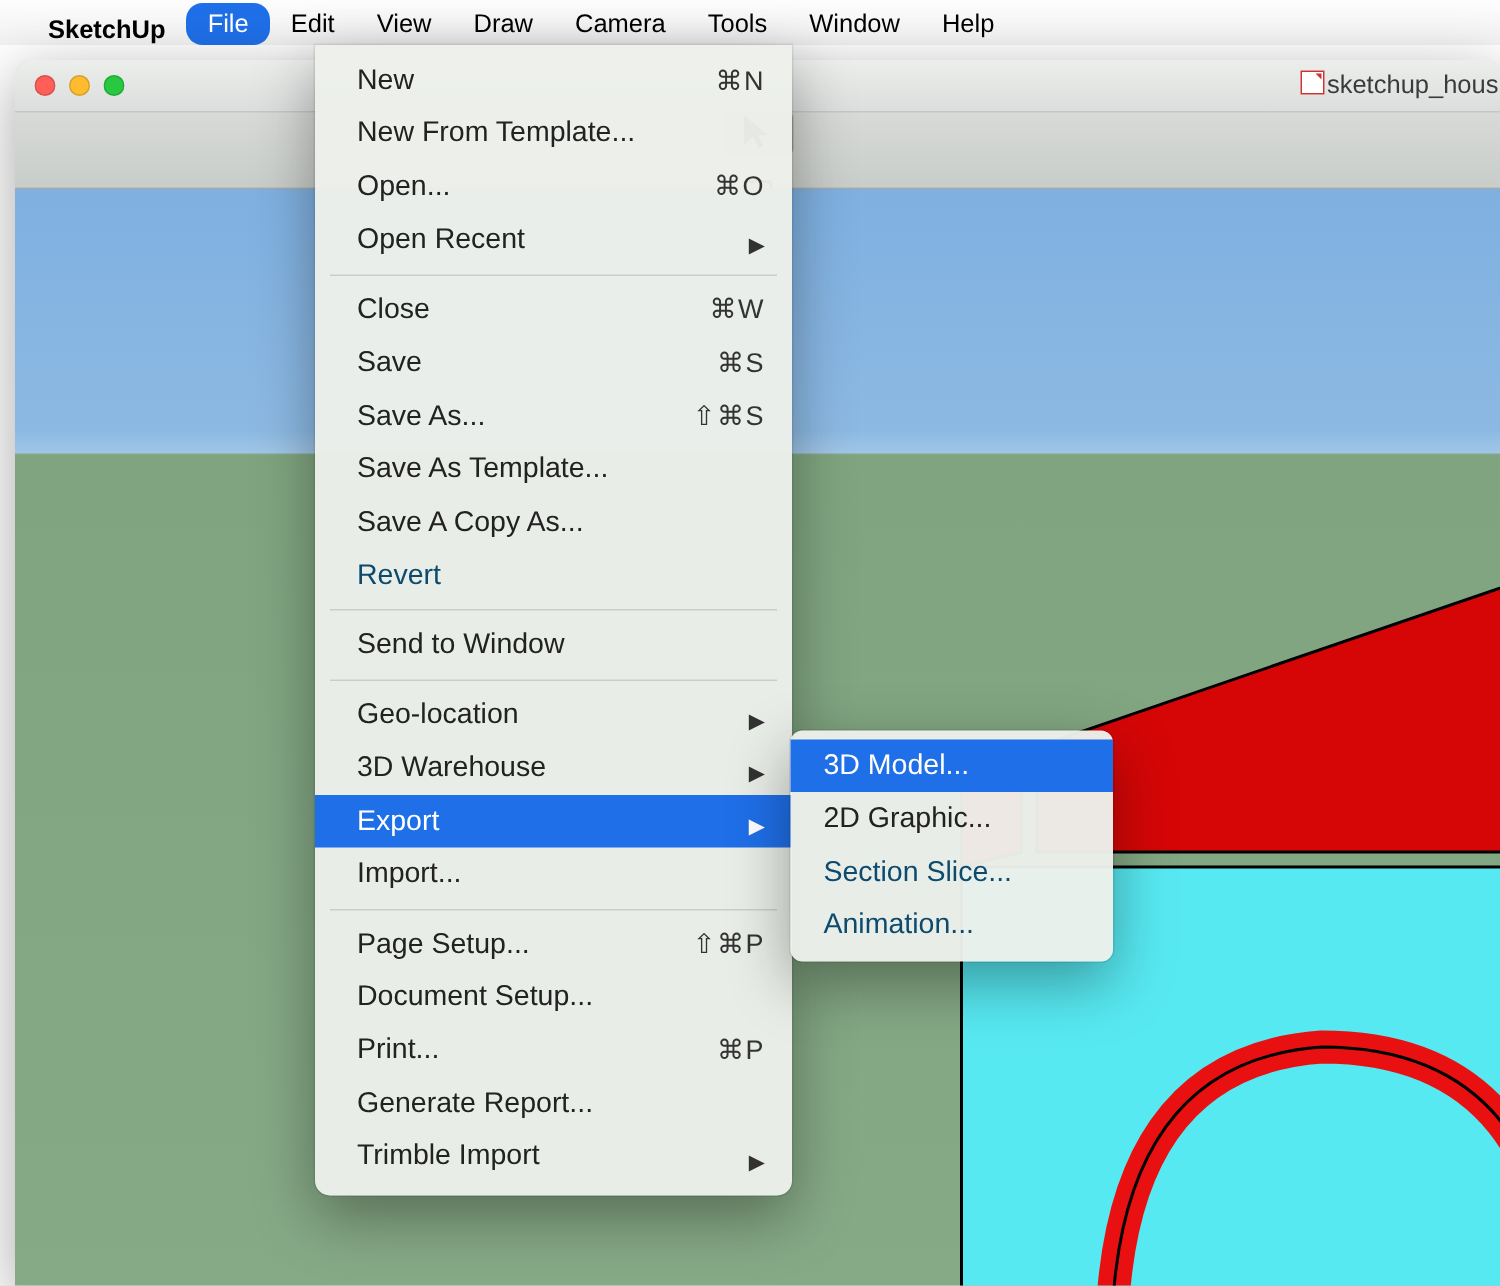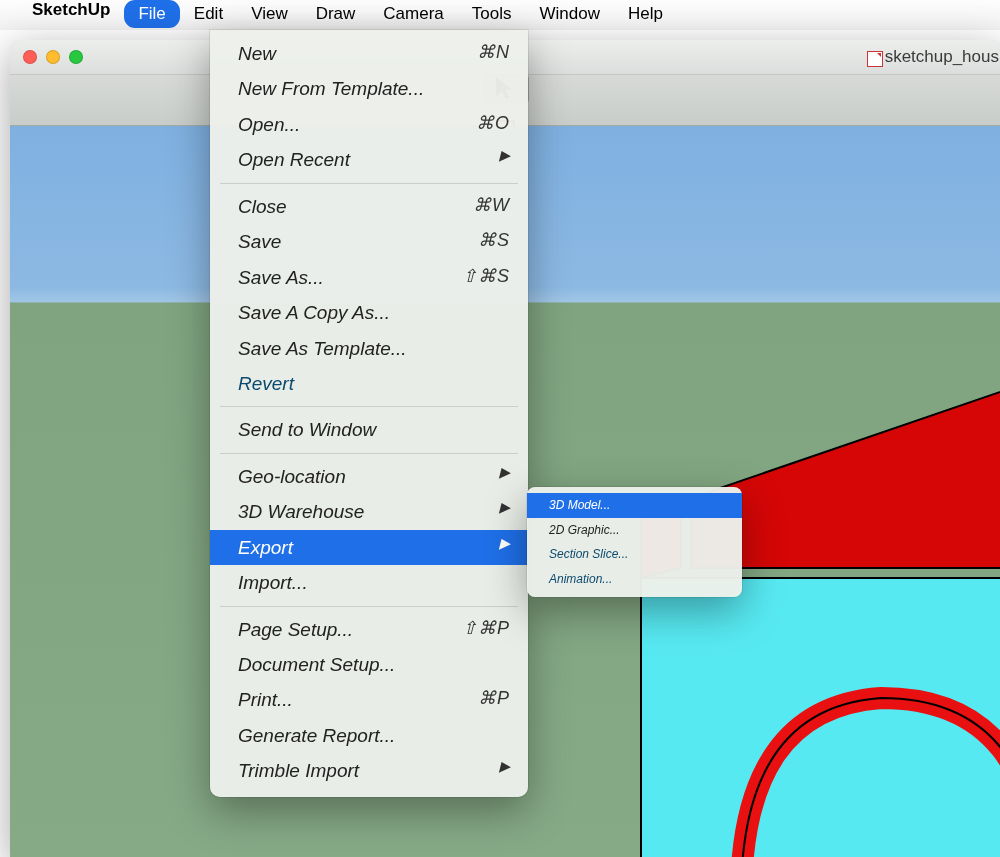--- a/index.html
+++ b/index.html
@@ -1,50 +1,50 @@
 <!DOCTYPE html>
 <html><head>
 <meta charset="utf-8">
 <style>
   * { box-sizing: border-box; margin: 0; padding: 0; font-family: -apple-system, "Helvetica Neue", Arial, sans-serif; }
   body { width: 1000px; height: 857px; overflow: hidden; background: #fff; position: relative; }
   
-  .menubar { height: 30px; background: linear-gradient(#fdfdfd,#f2f2f2); display: flex; align-items: flex-start; padding: 0 14px; font-size: 17px; gap: 0; }
+  .menubar { height: 30px; background: linear-gradient(#fdfdfd,#f2f2f2); display: flex; align-items: flex-end; padding: 0 14px; font-size: 17px; gap: 0; }
   .apple { font-size: 19px; margin-right: 18px; }
   .app-name { font-weight: 700; margin-right: 14px; }
   .menu-item { padding: 4px 14px; cursor: default; border-radius: 11px; }
   .menu-item.open { background: #1f6fe8; color: #fff; }
   
   .window { position: absolute; left: 10px; top: 40px; right: -1px; bottom: -1px; background: #dcdfde; border-radius: 10px 10px 0 0; box-shadow: 0 10px 40px rgba(0,0,0,.35); overflow: hidden; }
   .titlebar { height: 34px; display: flex; align-items: center; position: relative; background: linear-gradient(#eceeec,#dcdedd); }
   .traffic { display: flex; gap: 9px; margin-left: 13px; }
   .light { width: 14px; height: 14px; border-radius: 50%; border: 1px solid rgba(0,0,0,.15); }
   .red { background: #ff5f57; }
   .yellow { background: #febc2e; }
   .green { background: #28c840; }
-  .doc-title { position: absolute; left: 50%; transform: translateX(-50%); font-size: 17px; color: #3a3a3a; display:flex; align-items:flex-end; gap:2px; left:auto; right:0; transform:none; padding-right:2px;}
+  .doc-title { position: absolute; left: 50%; transform: translateX(-50%); font-size: 17px; color: #3a3a3a; display:flex; align-items:flex-start; gap:2px; left:auto; right:0; transform:none; padding-right:2px;}
   .doc-icon { width:16px; height:16px; border:1px solid #c33; background:#fff; position:relative; }
   .doc-icon::after{content:""; position:absolute; top:1px; right:1px; border-top:4px solid #c33; border-left:4px solid transparent;}
   
   .toolbar { height: 52px; background: linear-gradient(#d7dad7,#c9cdc9); border-top:1px solid #c4c7c4; border-bottom:1px solid #a6aaa6; display:flex; align-items:center; gap:8px; padding:0 8px;flex-direction:column; }
   .tbtn { width:46px; height:40px; display:flex; align-items:center; justify-content:center; border-radius:4px; }
   .tbtn.sel { background: rgba(0,0,0,.10); box-shadow: inset 0 0 0 1px rgba(0,0,0,.12); }
   
   .viewport { position:absolute; inset:86px 0 0 0; background: linear-gradient(#7fb0e0 0%, #8cb9e3 22%, #a0c6e6 24%, #7fa47f 24.2%, #86a986 100%); overflow:hidden;}
   .house-wrap { position:absolute; right:-40px; bottom:-40px; width:420px; height:520px; }
   
   .dropdown { position:absolute; left:210px; top:30px; width:318px; background: rgba(236,240,234,.97); border-radius:0 0 10px 10px; box-shadow: 0 14px 40px rgba(0,0,0,.35), 0 0 0 1px rgba(0,0,0,.08); padding:6px 0 8px; font-size:19px; }
   .group-sep { height:1px; background: rgba(0,0,0,.13); margin:5px 10px; }
-  .row { display:flex; align-items:flex-start; justify-content:space-between; padding:3px 18px 3px 28px; cursor:default; line-height:1.55; color:#222;font-style:italic; }
+  .row { display:flex; align-items:flex-end; justify-content:space-between; padding:3px 18px 3px 28px; cursor:default; line-height:1.55; color:#222; }
   .row .arrow { font-size:14px; color:#323232; }
   .row.disabled { color:#0c4a6e; }
   .row.hilite { background:#1f6fe8; color:#fff; }
   .row.hilite .arrow { color:#fff; }
   .shortcut { color:#333; font-size:18px; letter-spacing:1px; }
-  .submenu { position:absolute; left:527px; top:487px; width:215px; background: rgba(236,240,234,.97); border-radius:8px; box-shadow: 0 14px 40px rgba(0,0,0,.35), 0 0 0 1px rgba(0,0,0,.08); padding:6px 0; font-size:12px; }
+  .submenu { position:absolute; left:527px; top:487px; width:215px; background: rgba(236,240,234,.97); border-radius:8px; box-shadow: 0 14px 40px rgba(0,0,0,.35), 0 0 0 1px rgba(0,0,0,.08); padding:6px 0; font-size:19px; }
   .submenu .row { padding:3px 18px 3px 22px; }
   .dd-caret::after{content:"▾"; font-size:11px; margin-left:3px; color:#444;}
 </style>
 </head>
 <body>
 
 <div class="menubar">
   <span class="apple"></span>
   <span class="app-name">SketchUp</span>
   <span id="menubar-items" style="display: contents;"><span class="menu-item open">File</span><span class="menu-item">Edit</span><span class="menu-item">View</span><span class="menu-item">Draw</span><span class="menu-item">Camera</span><span class="menu-item">Tools</span><span class="menu-item">Window</span><span class="menu-item">Help</span></span>
@@ -188,24 +188,24 @@
     </div>
     <div class="row">
       <span>Save</span>
       <span class="shortcut">⌘S</span>
     </div>
     <div class="row">
       <span>Save As...</span>
       <span class="shortcut">⇧⌘S</span>
     </div>
     <div class="row">
+      <span>Save As Template...</span>
+    </div>
+    <div class="row">
       <span>Save A Copy As...</span>
-    </div>
-    <div class="row">
-      <span>Save As Template...</span>
     </div>
     <div class="row disabled">
       <span>Revert</span>
     </div>
     <div class="group-sep"></div>
     <div class="row">
       <span>Send to Window</span>
     </div>
     <div class="group-sep"></div>
     <div class="row">

